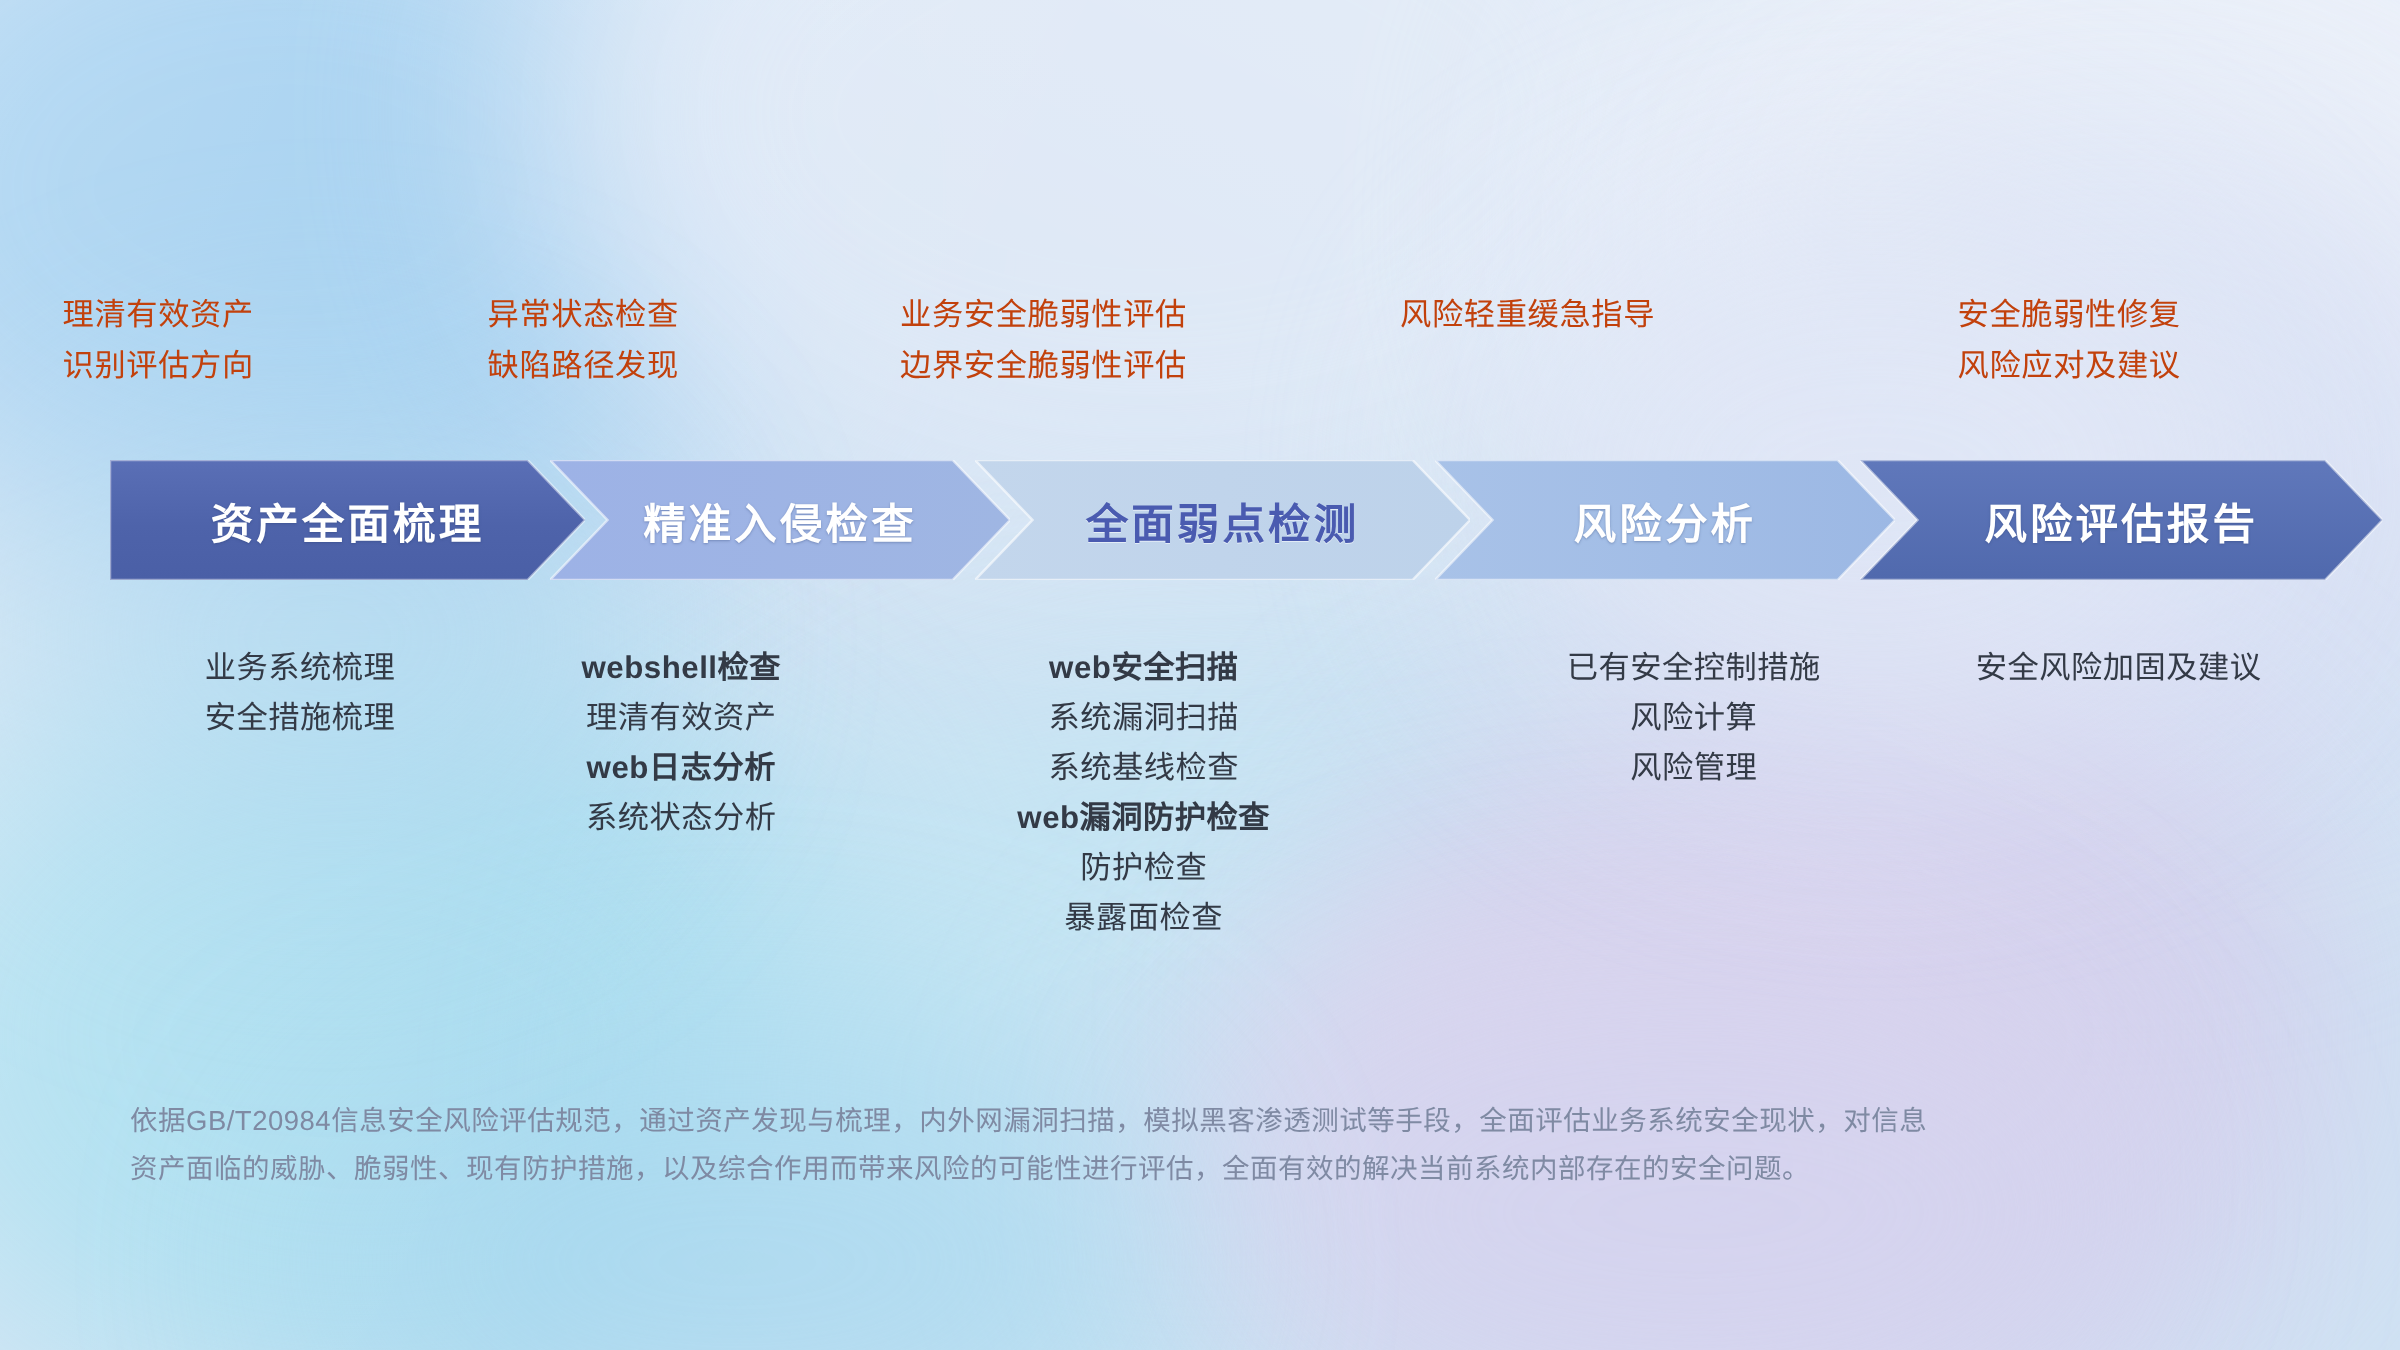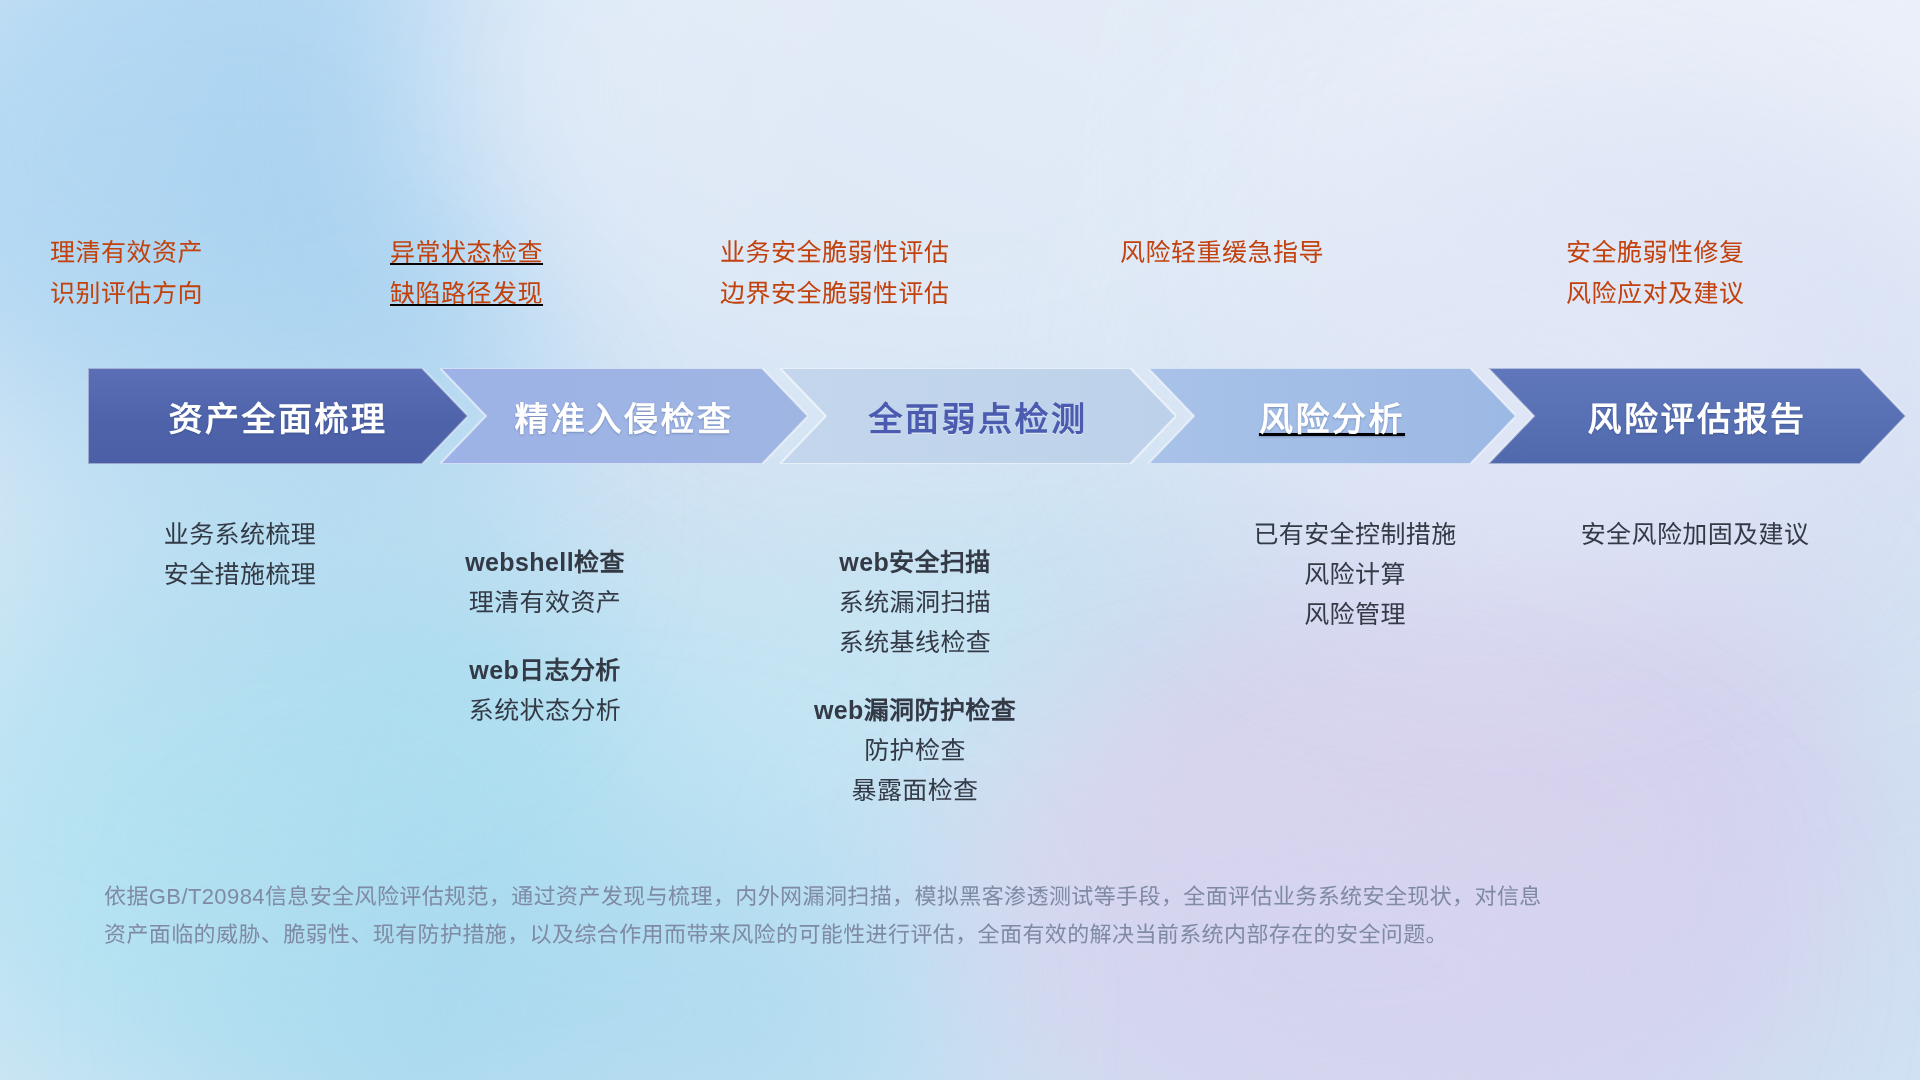--- a/index.html
+++ b/index.html
@@ -49,21 +49,21 @@
   }
   .light-label{color:#ffffff;text-shadow:0 1px 2px rgba(40,60,110,.35);}
   .dark-label{color:#4a5bb0;text-shadow:0 1px 0 rgba(255,255,255,.55);}
 
   
   .bot-list{position:absolute;}
   .bot-list .item{
     font-size:25px;color:#333a46;line-height:1.6;white-space:nowrap;
     text-align:center;letter-spacing:.4px;
   }
-  .bot-list .item.em{font-weight:bold;margin-top:28px;}
+  .bot-list .item.em{font-weight:bold;}
 
   
   #footer{
     position:absolute;left:104px;top:878px;width:1720px;
     font-size:22px;line-height:1.72;color:#7f8aa3;letter-spacing:.4px;
   }
   #footer .l{display:block;}
 </style>
 </head>
 <body>
@@ -83,21 +83,21 @@
     <div class="blob b12"></div>
   <div id="sheen"></div>
 </div>
 
 <div id="stage">
 
   <div class="top-list" style="left:50px;top:232px;width:380px;">
     <div class="item">理清有效资产</div>
     <div class="item">识别评估方向</div>
   </div>
-  <div class="top-list" style="left:390px;top:232px;width:310px;text-decoration:underline;">
+  <div class="top-list" style="left:390px;top:232px;width:310px;">
     <div class="item">异常状态检查</div>
     <div class="item">缺陷路径发现</div>
   </div>
   <div class="top-list" style="left:720px;top:232px;width:430px;">
     <div class="item">业务安全脆弱性评估</div>
     <div class="item">边界安全脆弱性评估</div>
   </div>
   <div class="top-list" style="left:1120px;top:232px;width:470px;">
     <div class="item">风险轻重缓急指导</div>
   </div>
@@ -144,21 +144,21 @@
             <stop offset="0%" stop-color="#c3d6ec"></stop>
               <stop offset="100%" stop-color="#bdd2ea"></stop>
           </linearGradient>
         </defs>
         <path d="M0,0 L350,0 L396,48 L350,96 L0,96 L46,48 Z" fill="url(#g3)"></path>
         <path d="M0,0 L350,0 L396,48 L350,96 L0,96 L46,48 Z" fill="none" stroke="rgba(255,255,255,.6)" stroke-width="2"></path>
       </svg>
       <span class="label dark-label">全面弱点检测</span>
     </div>
 
-    <div class="chev" style="left:1060px;width:368px;text-decoration:underline;">
+    <div class="chev" style="left:1060px;width:368px;">
       <svg class="fill" viewBox="0 0 368 96" preserveAspectRatio="none">
         <defs>
           <linearGradient id="g4" x1="0" y1="0" x2="1" y2="0">
             <stop offset="0%" stop-color="#a8c2e8"></stop>
               <stop offset="100%" stop-color="#9cb8e4"></stop>
           </linearGradient>
         </defs>
         <path d="M0,0 L322,0 L368,48 L322,96 L0,96 L46,48 Z" fill="url(#g4)"></path>
         <path d="M0,0 L322,0 L368,48 L322,96 L0,96 L46,48 Z" fill="none" stroke="rgba(255,255,255,.55)" stroke-width="2"></path>
       </svg>

